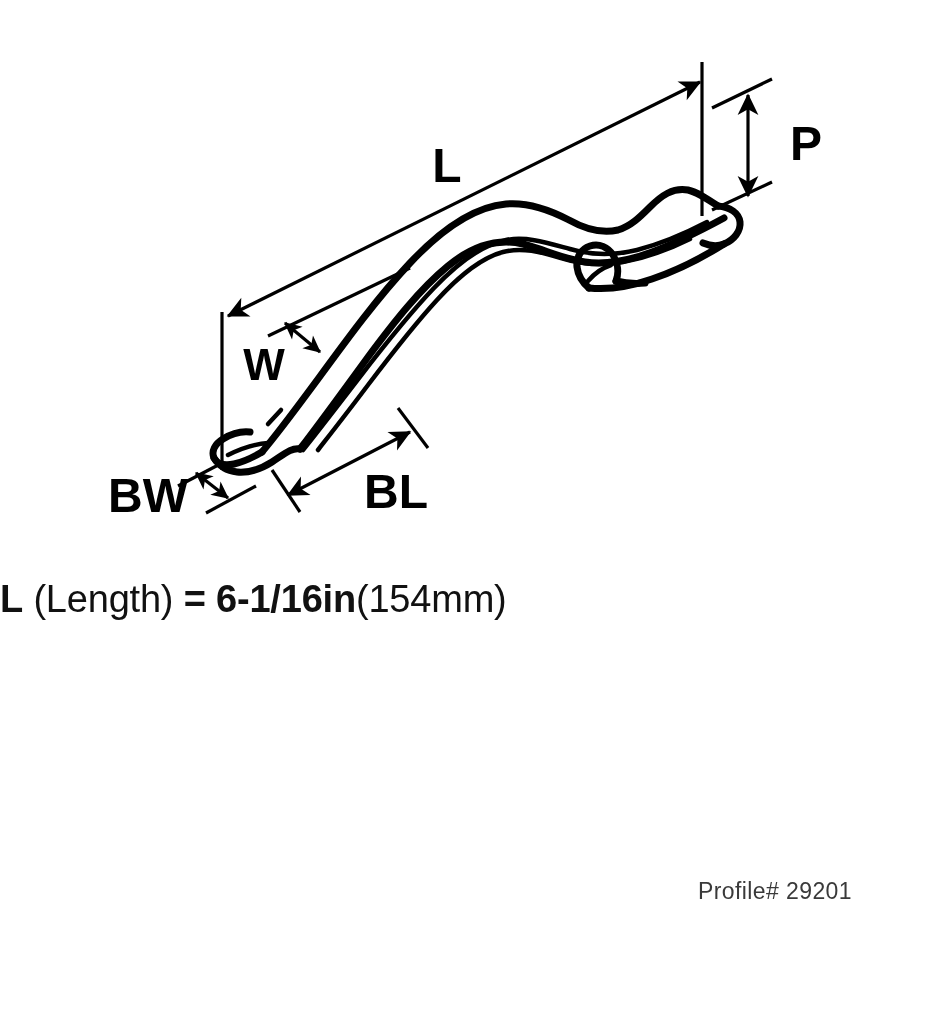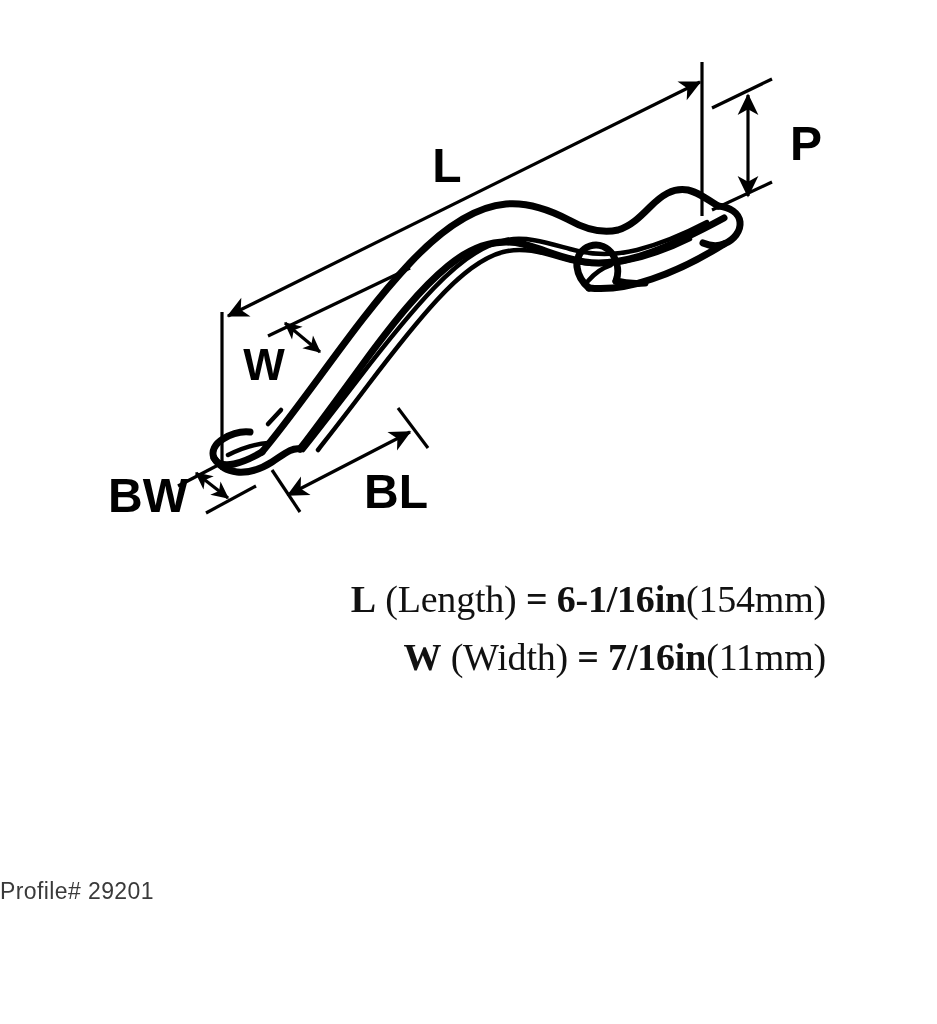--- a/index.html
+++ b/index.html
@@ -73,42 +73,41 @@
     font-size: 44px;
     fill: #000000;
   }
 
   
   #spec-list {
     position: absolute;
     left: 0;
     top: 570;
     width: 826px;
-    text-align: right;
-    font-family: Liberation Serif, serif;
+    text-align: left;
   }
   .spec-row {
     font-size: 38px;
     line-height: 58px;
     white-space: nowrap;
     color: #111111;
     letter-spacing: -0.2px;
   }
   .code       { font-weight: bold; }
   .name       { font-weight: normal; }
   .eq         { font-weight: bold; }
   .imperial   { font-weight: bold; }
   .metric     { font-weight: normal; }
 
   #profile-line {
     position: absolute;
     left: 0;
     top: 878px;
     width: 852px;
-    text-align: left;
+    text-align: right;
     font-size: 23px;
     color: #3a3a3a;
     letter-spacing: 0.4px;
   }
 </style>
 </head>
 <body>
 
 <div id="sheet">
 
@@ -244,26 +243,20 @@
 
   <div id="spec-list" style="top:570px;">
 
     <div class="spec-row">
       <span class="code">L</span>
       <span class="name">(Length)</span>
       <span class="eq">=</span>
       <span class="imperial">6-1/16in</span><span class="metric">(154mm)</span>
     </div>
 
-    <div class="spec-row">
-      <span class="code">W</span>
-      <span class="name">(Width)</span>
-      <span class="eq">=</span>
-      <span class="imperial">7/16in</span><span class="metric">(11mm)</span>
-    </div>
 
 
 
 
   </div>
 
   <div id="profile-line">Profile# 29201</div>
 
 </div>
 

